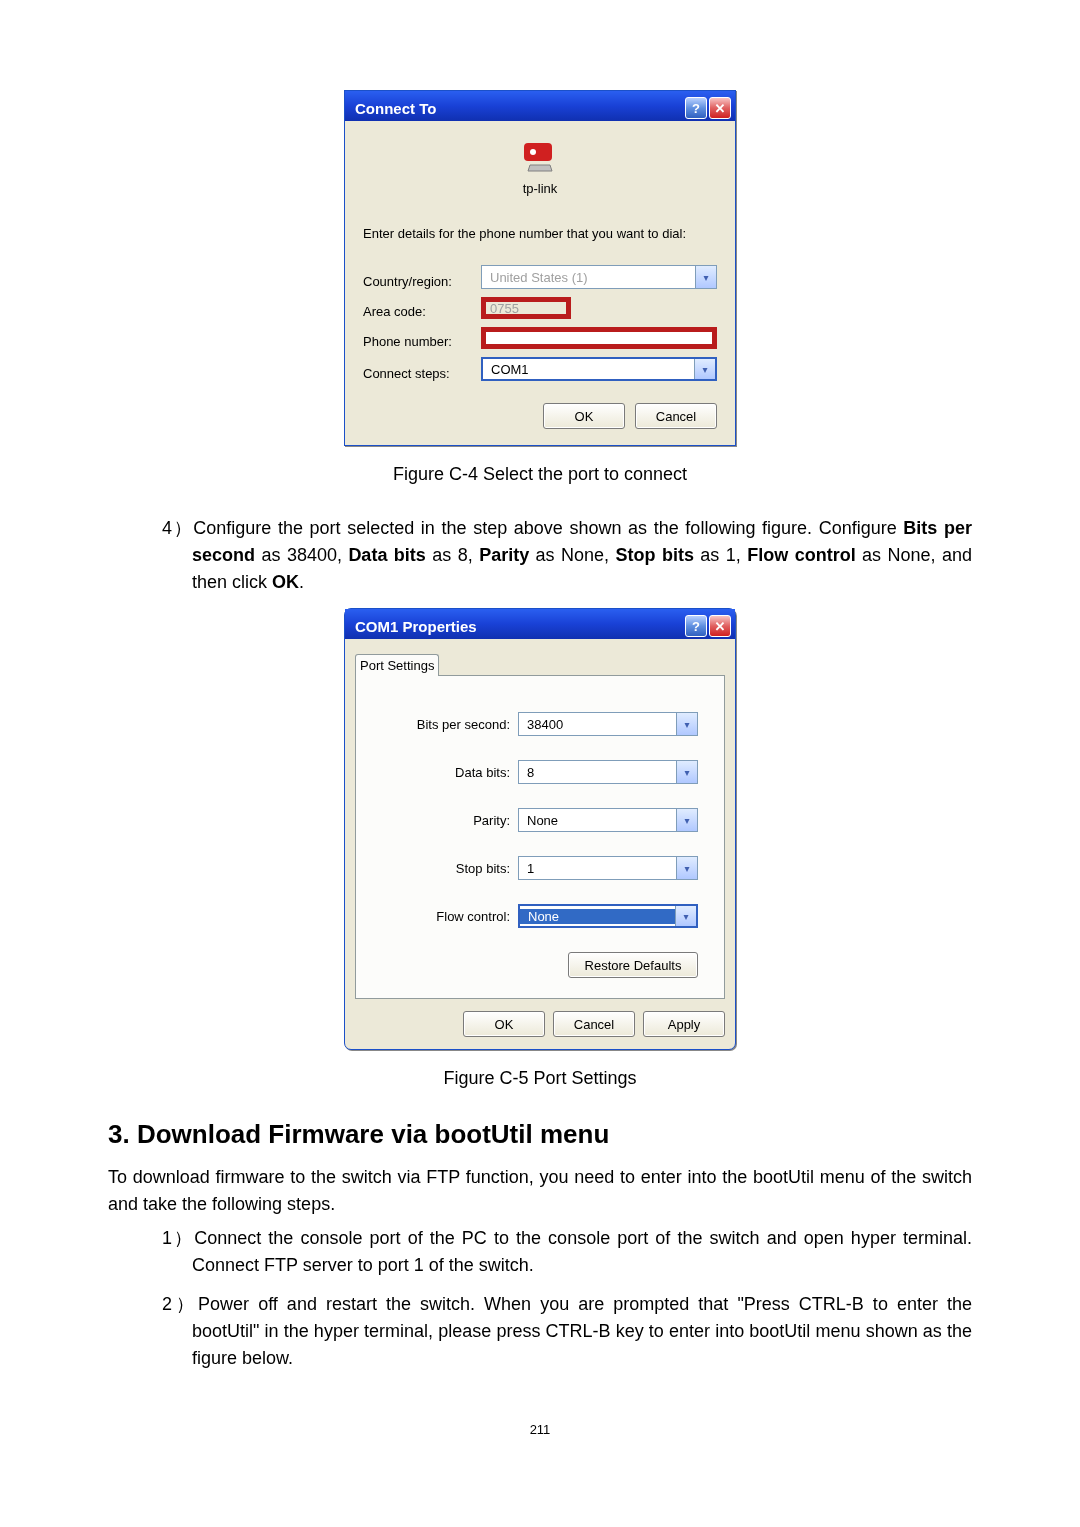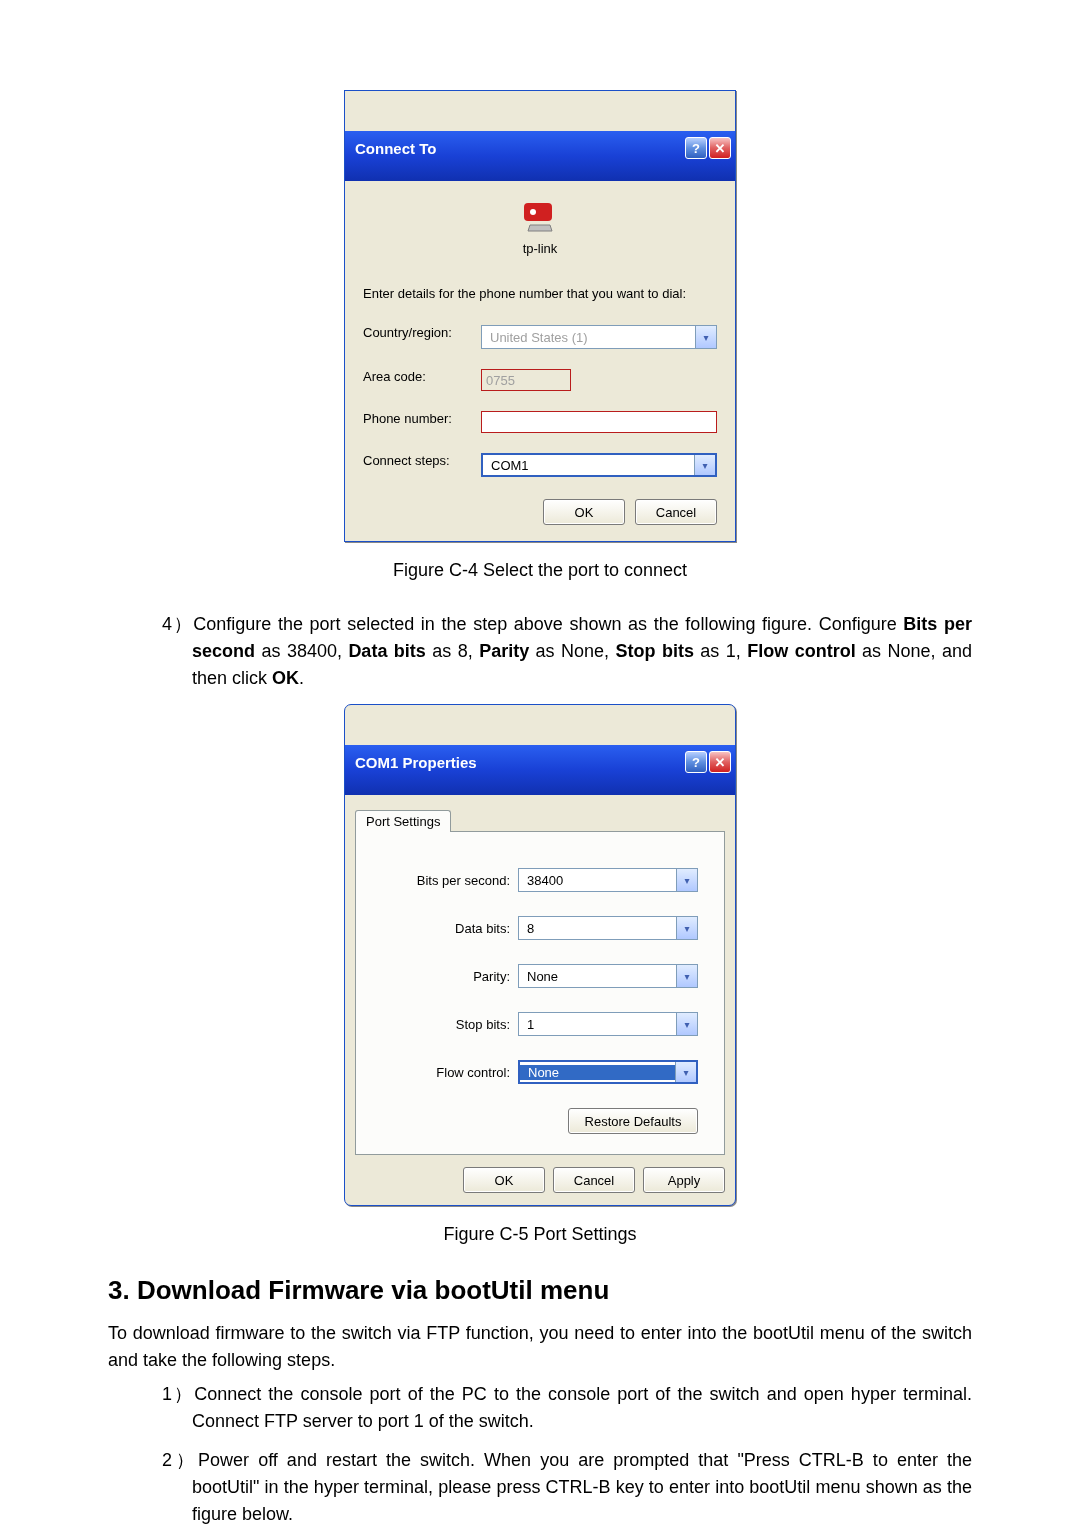--- a/index.html
+++ b/index.html
@@ -31,23 +31,22 @@
     border-radius: 7px;
   }
   .titlebar {
     background: linear-gradient(to bottom, #2a5ff0 0%, #1941d6 50%, #1030b0 100%);
     color: #fff;
     font-weight: bold;
     font-size: 15px;
     display: flex;
     align-items: center;
     justify-content: space-between;
-    padding: 4px 4px 20px 10px;
+    padding: 4px 4px 0 10px;
     height: 26px;
-    margin-top: 40px;
   }
   .titlebar-text {
     flex: 1;
   }
   .titlebuttons {
     display: flex;
     gap: 2px;
   }
   .titlebtn {
     width: 22px;
@@ -80,29 +79,29 @@
   .phone-icon {
     width: 36px;
     height: 36px;
     display: inline-block;
   }
   .prompt {
     margin-bottom: 24px;
   }
   .form-row {
     display: flex;
-    align-items: flex-start;
-    margin-bottom: 20px;
+    align-items: flex-end;
+    margin-bottom: 8px;
   }
   .form-row label {
     width: 118px;
   }
   .xp-input {
     height: 22px;
-    border: 1px solid #b91c1c;
+    border: 5px solid #b91c1c;
     background: #fff;
     font-size: 13px;
     padding: 0 4px;
     box-sizing: border-box;
   }
   .xp-input.disabled {
     background: #ece9d8;
     color: #a0a0a0;
   }
   .xp-select {
@@ -175,21 +174,21 @@
   }
   
   .tabheader {
     padding: 14px 10px 0 10px;
   }
   .tab {
     display: inline-block;
     background: #ece9d8;
     border: 1px solid #919b9c;
     border-bottom: none;
-    padding: 3px 10px;
+    padding: 3px 4px;
     font-size: 13px;
     border-radius: 3px 3px 0 0;
     position: relative;
     top: 1px;
   }
   .tab.active {
     background: #fcfcfa;
   }
   .tabpanel {
     margin: 0 10px;

